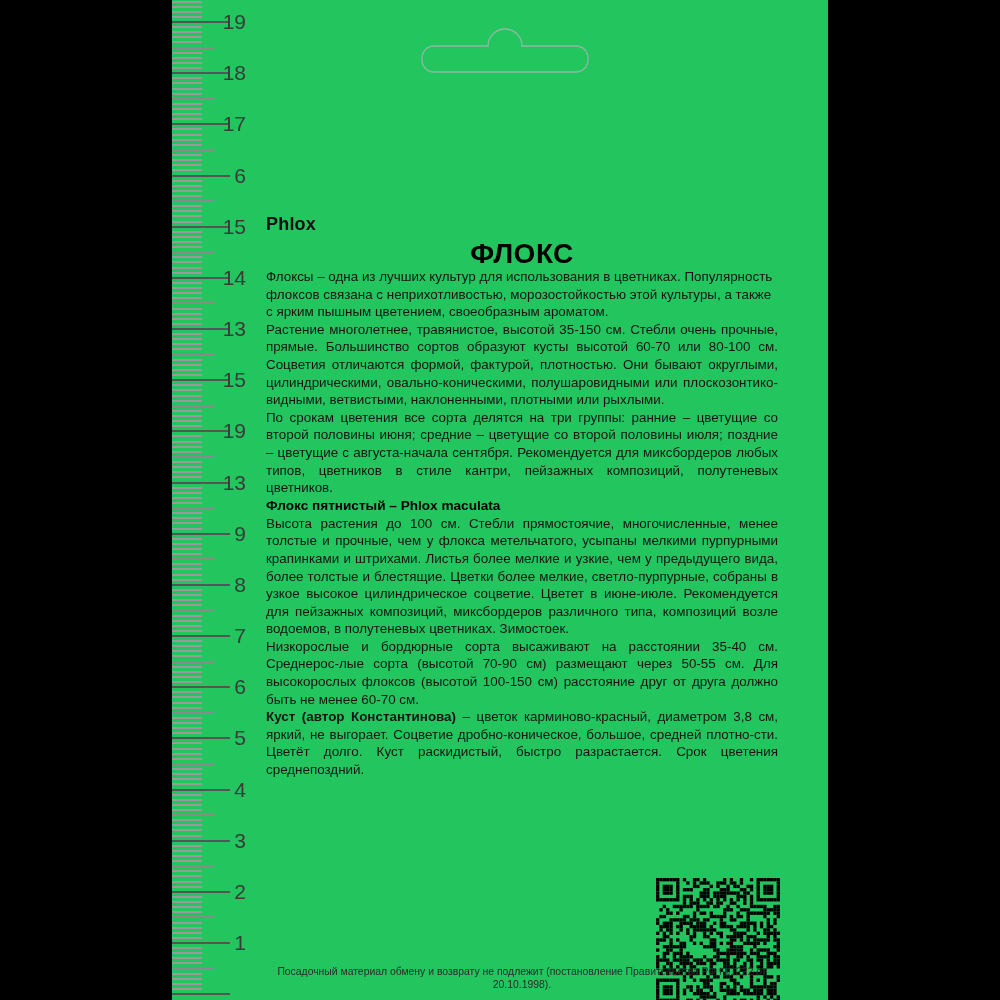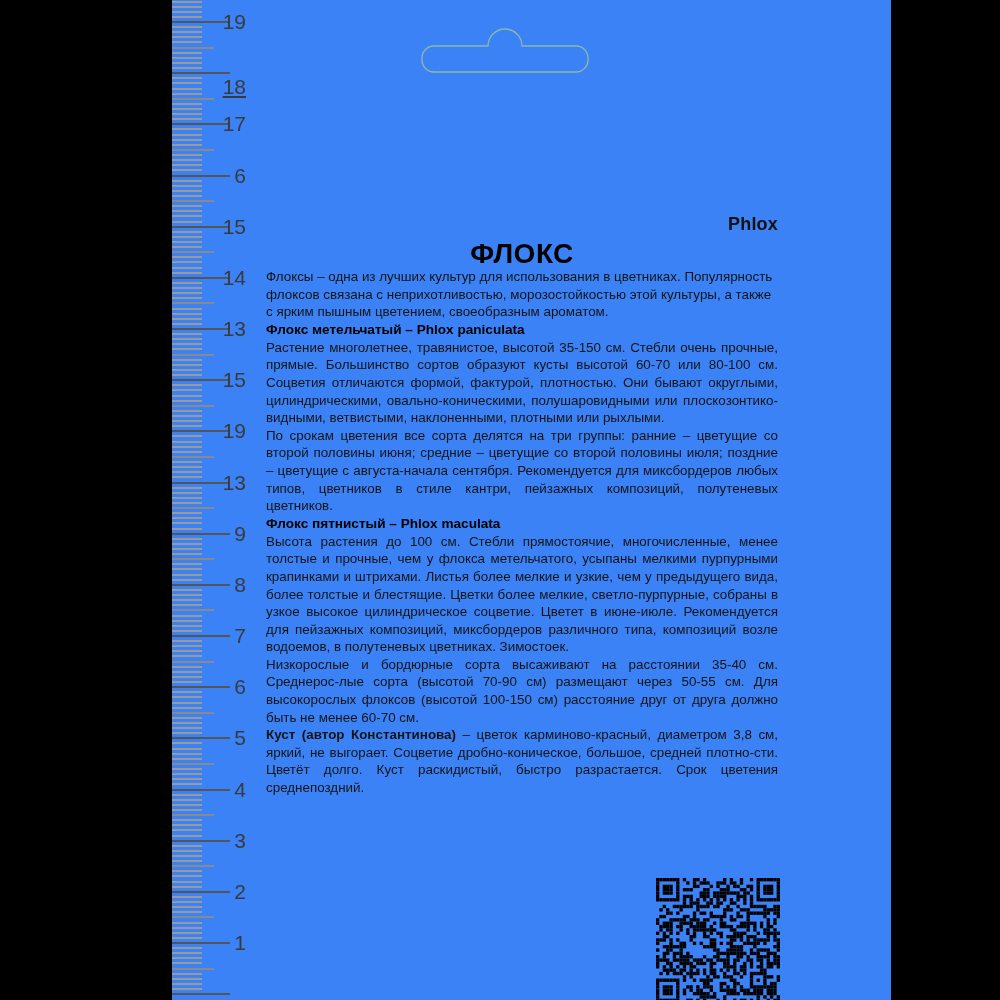--- a/index.html
+++ b/index.html
@@ -12,22 +12,22 @@
   #stage {
     position: relative;
     width: 1000px; height: 1000px;
     background: #000000;
   }
 
   
   #sheet {
     position: absolute;
     left: 172px; top: 0px;
-    width: 719px; height: 1000px;
-    background: #3b82f6;
+    width: 656px; height: 1000px;
+    background: #22c55e;
   }
 
   
   #ruler {
     position: absolute;
     left: 0; top: 0;
     width: 72px; height: 1000px;
   }
   .tick {
     position: absolute;
@@ -59,21 +59,21 @@
 
   
   #content {
     position: absolute;
     left: 94px; top: 0;
     width: 540px; height: 1000px;
   }
 
   .latin-title {
     position: absolute; left: 0; top: 214px; width: 512px;
-    text-align: right;
+    text-align: left;
     font-size: 18px; font-weight: bold; color: #111;
     letter-spacing: .2px;
   }
   .main-title {
     position: absolute; left: 0; top: 238px; width: 512px;
     text-align: center;
     font-size: 28px; font-weight: bold; color: #000;
     letter-spacing: .5px;
   }
 
@@ -315,21 +315,21 @@
         <div class="tick mm" style="top: 952.233px;"></div>
         <div class="tick mm" style="top: 957.35px;"></div>
         <div class="tick mm" style="top: 962.467px;"></div>
         <div class="tick half" style="top: 967.583px;"></div>
         <div class="tick mm" style="top: 972.7px;"></div>
         <div class="tick mm" style="top: 977.817px;"></div>
         <div class="tick mm" style="top: 982.933px;"></div>
         <div class="tick mm" style="top: 988.05px;"></div>
         <div class="tick cm" style="top: 993.167px;"></div>
         <div class="ruler-num" style="top: 11px;">19</div>
-        <div class="ruler-num" style="top: 76px; text-decoration: underline;">18</div>
+        <div class="ruler-num" style="top: 62px;">18</div>
         <div class="ruler-num" style="top: 113.333px;">17</div>
         <div class="ruler-num" style="top: 164.5px;">6</div>
         <div class="ruler-num" style="top: 215.667px;">15</div>
         <div class="ruler-num" style="top: 266.833px;">14</div>
         <div class="ruler-num" style="top: 318px;">13</div>
         <div class="ruler-num" style="top: 369.167px;">15</div>
         <div class="ruler-num" style="top: 420.333px;">19</div>
         <div class="ruler-num" style="top: 471.5px;">13</div>
         <div class="ruler-num" style="top: 522.667px;">9</div>
         <div class="ruler-num" style="top: 573.833px;">8</div>
@@ -359,21 +359,20 @@
     </div>
 
     <div id="content">
 
       <div class="latin-title">Phlox</div>
 
       <div class="main-title">ФЛОКС</div>
 
       <div id="body-text">
           <div class="para lead">Флоксы – одна из лучших культур для использования в цветниках. Популярность флоксов связана с неприхотливостью, морозостойкостью этой культуры, а также с ярким пышным цветением, своеобразным ароматом.</div>
-          <div class="sub-head">Флокс метельчатый – Phlox paniculata</div>
           <div class="para">Растение многолетнее, травянистое, высотой 35-150 см. Стебли очень прочные, прямые. Большинство сортов образуют кусты высотой 60-70 или 80-100 см. Соцветия отличаются формой, фактурой, плотностью. Они бывают округлыми, цилиндрическими, овально-коническими, полушаровидными или плоскозонтико-видными, ветвистыми, наклоненными, плотными или рыхлыми.</div>
           <div class="para">По срокам цветения все сорта делятся на три группы: ранние – цветущие со второй половины июня; средние – цветущие со второй половины июля; поздние – цветущие с августа-начала сентября. Рекомендуется для миксбордеров любых типов, цветников в стиле кантри, пейзажных композиций, полутеневых цветников.</div>
           <div class="sub-head">Флокс пятнистый – Phlox maculata</div>
           <div class="para">Высота растения до 100 см. Стебли прямостоячие, многочисленные, менее толстые и прочные, чем у флокса метельчатого, усыпаны мелкими пурпурными крапинками и штрихами. Листья более мелкие и узкие, чем у предыдущего вида, более толстые и блестящие. Цветки более мелкие, светло-пурпурные, собраны в узкое высокое цилиндрическое соцветие. Цветет в июне-июле. Рекомендуется для пейзажных композиций, миксбордеров различного типа, композиций возле водоемов, в полутеневых цветниках. Зимостоек.</div>
           <div class="para">Низкорослые и бордюрные сорта высаживают на расстоянии 35-40 см. Среднерос-лые сорта (высотой 70-90 см) размещают через 50-55 см. Для высокорослых флоксов (высотой 100-150 см) расстояние друг от друга должно быть не менее 60-70 см.</div>
           <div class="para"><span style="font-weight: bold;">Куст (автор Константинова)</span> – цветок карминово-красный,  диаметром 3,8 см, яркий, не выгорает. Соцветие дробно-коническое, большое, средней плотно-сти. Цветёт долго. Куст раскидистый, быстро разрастается. Срок цветения среднепоздний.</div>
         </div>
 
       <div id="qr">
           <svg width="124" height="124" viewBox="0 0 37 37">
@@ -1091,16 +1090,17 @@
               <rect x="26" y="36" width="1" height="1"></rect>
               <rect x="28" y="36" width="1" height="1"></rect>
               <rect x="30" y="36" width="1" height="1"></rect>
               <rect x="33" y="36" width="1" height="1"></rect>
               <rect x="35" y="36" width="1" height="1"></rect>
               <rect x="36" y="36" width="1" height="1"></rect>
             </g>
           </svg>
         </div>
 
+      <div id="footer">Посадочный материал обмену и возврату не подлежит (постановление Правительства РФ №1222 от 20.10.1998).</div>
 
     </div>
   </div>
 </div>
 
 </body></html>

